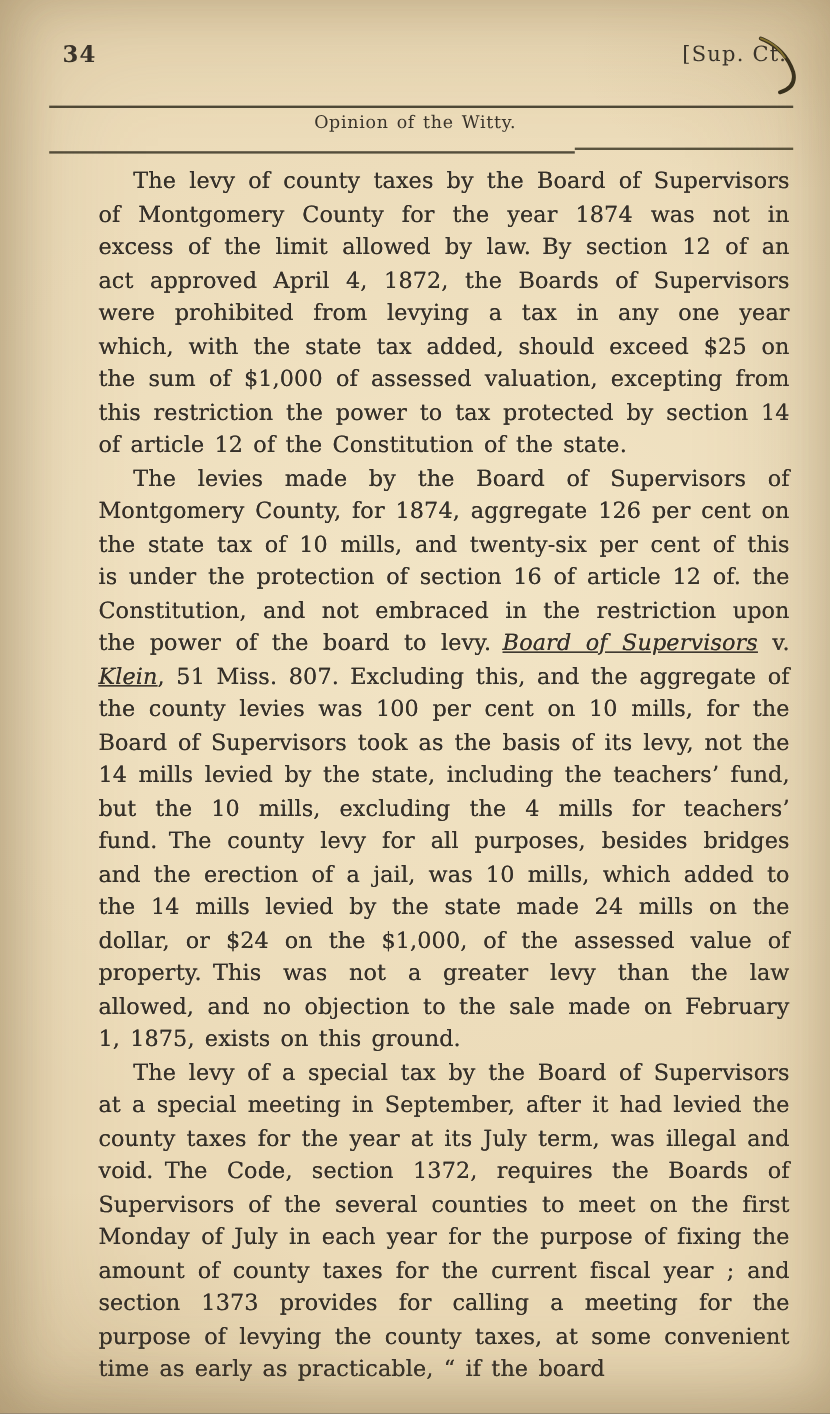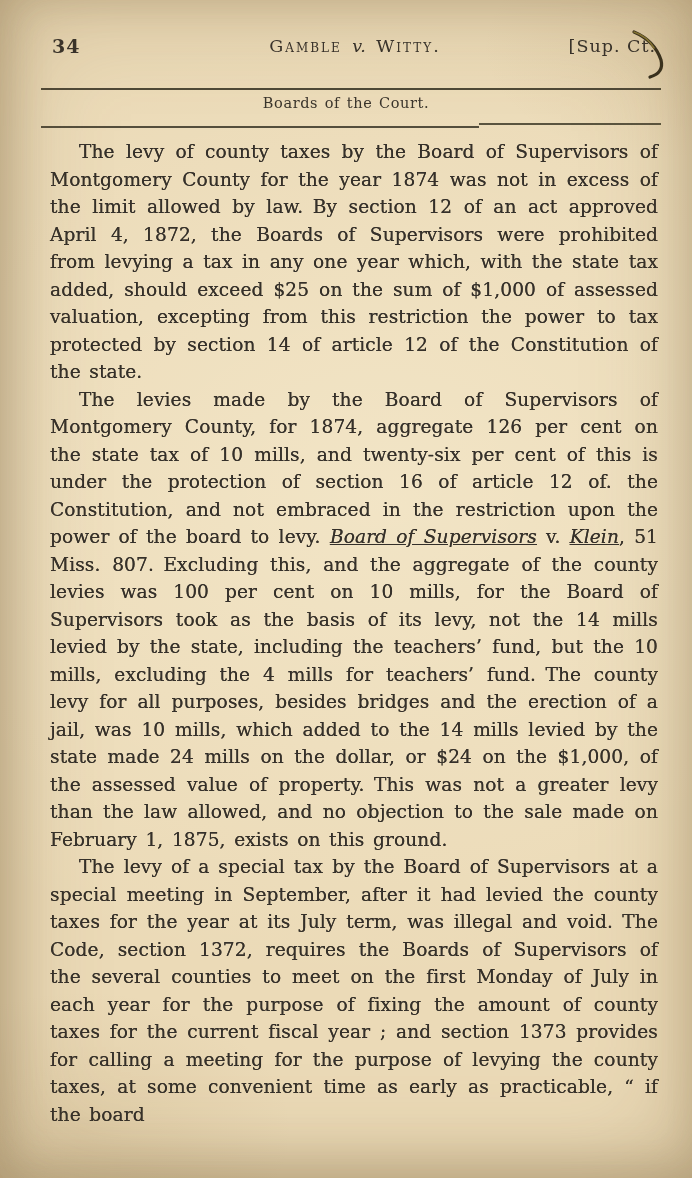--- a/index.html
+++ b/index.html
@@ -101,42 +101,41 @@
     left: 50px;
     width: 608px;
     font-size: 18.6px;
     line-height: 27.5px;
     text-align: justify;
     word-spacing: 2.5px;
     letter-spacing: 0.1px;
     text-shadow: 0 0 0.45px rgba(47, 42, 34, 0.85);
   }
   .page-body p { margin: 0; }
-  .page-body p.indent { text-indent: 29px; }
+  .page-body p.indent { text-indent: 29px; margin-left: 32px; }
   .page-body .it { font-style: italic; text-decoration: underline; }
 </style>
 </head>
 <body>
 
 <div class="page">
 
   <div class="header-row">
     <span class="page-number">34</span>
-    <span class="case-title"><span>Gamble</span>&nbsp;<span class="vs">v.</span>&nbsp;<span>Witty.</span></span>
     <span class="edition">[Sup. Ct.</span>
   </div>
 
   <svg class="ink-mark" width="692" height="120" viewBox="0 0 692 120" aria-hidden="true">
     <path d="M 634 32 C 648 38, 657 48, 661 60 C 663 68, 660 74, 650 77" fill="none" stroke="#332d1c" stroke-width="3.2" stroke-linecap="round"></path>
     <path d="M 634 32 C 643 35, 650 41, 654 48" fill="none" stroke="#8f7d33" stroke-width="1.6" stroke-linecap="round" opacity="0.9"></path>
   </svg>
 
   <div class="rule-top"></div>
 
-  <div class="running-head">Boards of the Court.</div>
+  <div class="running-head">Opinion of the Witty.</div>
 
   <div class="rule-bottom-left"></div>
   <div class="rule-bottom-right"></div>
 
   <div class="page-body">
       <p class="indent"><span>The levy of county taxes by the Board of Supervisors of Montgomery County for the year 1874 was not in excess of the limit allowed by law. By section 12 of an act approved April 4, 1872, the Boards of Supervisors were prohibited from levying a tax in any one year which, with the state tax added, should exceed $25 on the sum of $1,000 of assessed valuation, excepting from this restriction the power to tax protected by section 14 of article 12 of the Constitution of the state.</span></p>
       <p class="indent"><span>The levies made by the Board of Supervisors of Montgomery County, for 1874, aggregate 126 per cent on the state tax of 10 mills, and twenty-six per cent of this is under the protection of section 16 of article 12 of. the Constitution, and not embraced in the restriction upon the power of the board to levy. </span><span class="it">Board of Supervisors</span><span> v. </span><span class="it">Klein</span><span>, 51 Miss. 807. Excluding this, and the aggregate of the county levies was 100 per cent on 10 mills, for the Board of Supervisors took as the basis of its levy, not the 14 mills levied by the state, including the teachers’ fund, but the 10 mills, excluding the 4 mills for teachers’ fund. The county levy for all purposes, besides bridges and the erection of a jail, was 10 mills, which added to the 14 mills levied by the state made 24 mills on the dollar, or $24 on the $1,000, of the assessed value of property. This was not a greater levy than the law allowed, and no objection to the sale made on February 1, 1875, exists on this ground.</span></p>
       <p class="indent"><span>The levy of a special tax by the Board of Supervisors at a special meeting in September, after it had levied the county taxes for the year at its July term, was illegal and void. The Code, section 1372, requires the Boards of Supervisors of the several counties to meet on the first Monday of July in each year for the purpose of fixing the amount of county taxes for the current fiscal year ; and section 1373 provides for calling a meeting for the purpose of levying the county taxes, at some convenient time as early as practicable, “ if the board</span></p>
     </div>
 

